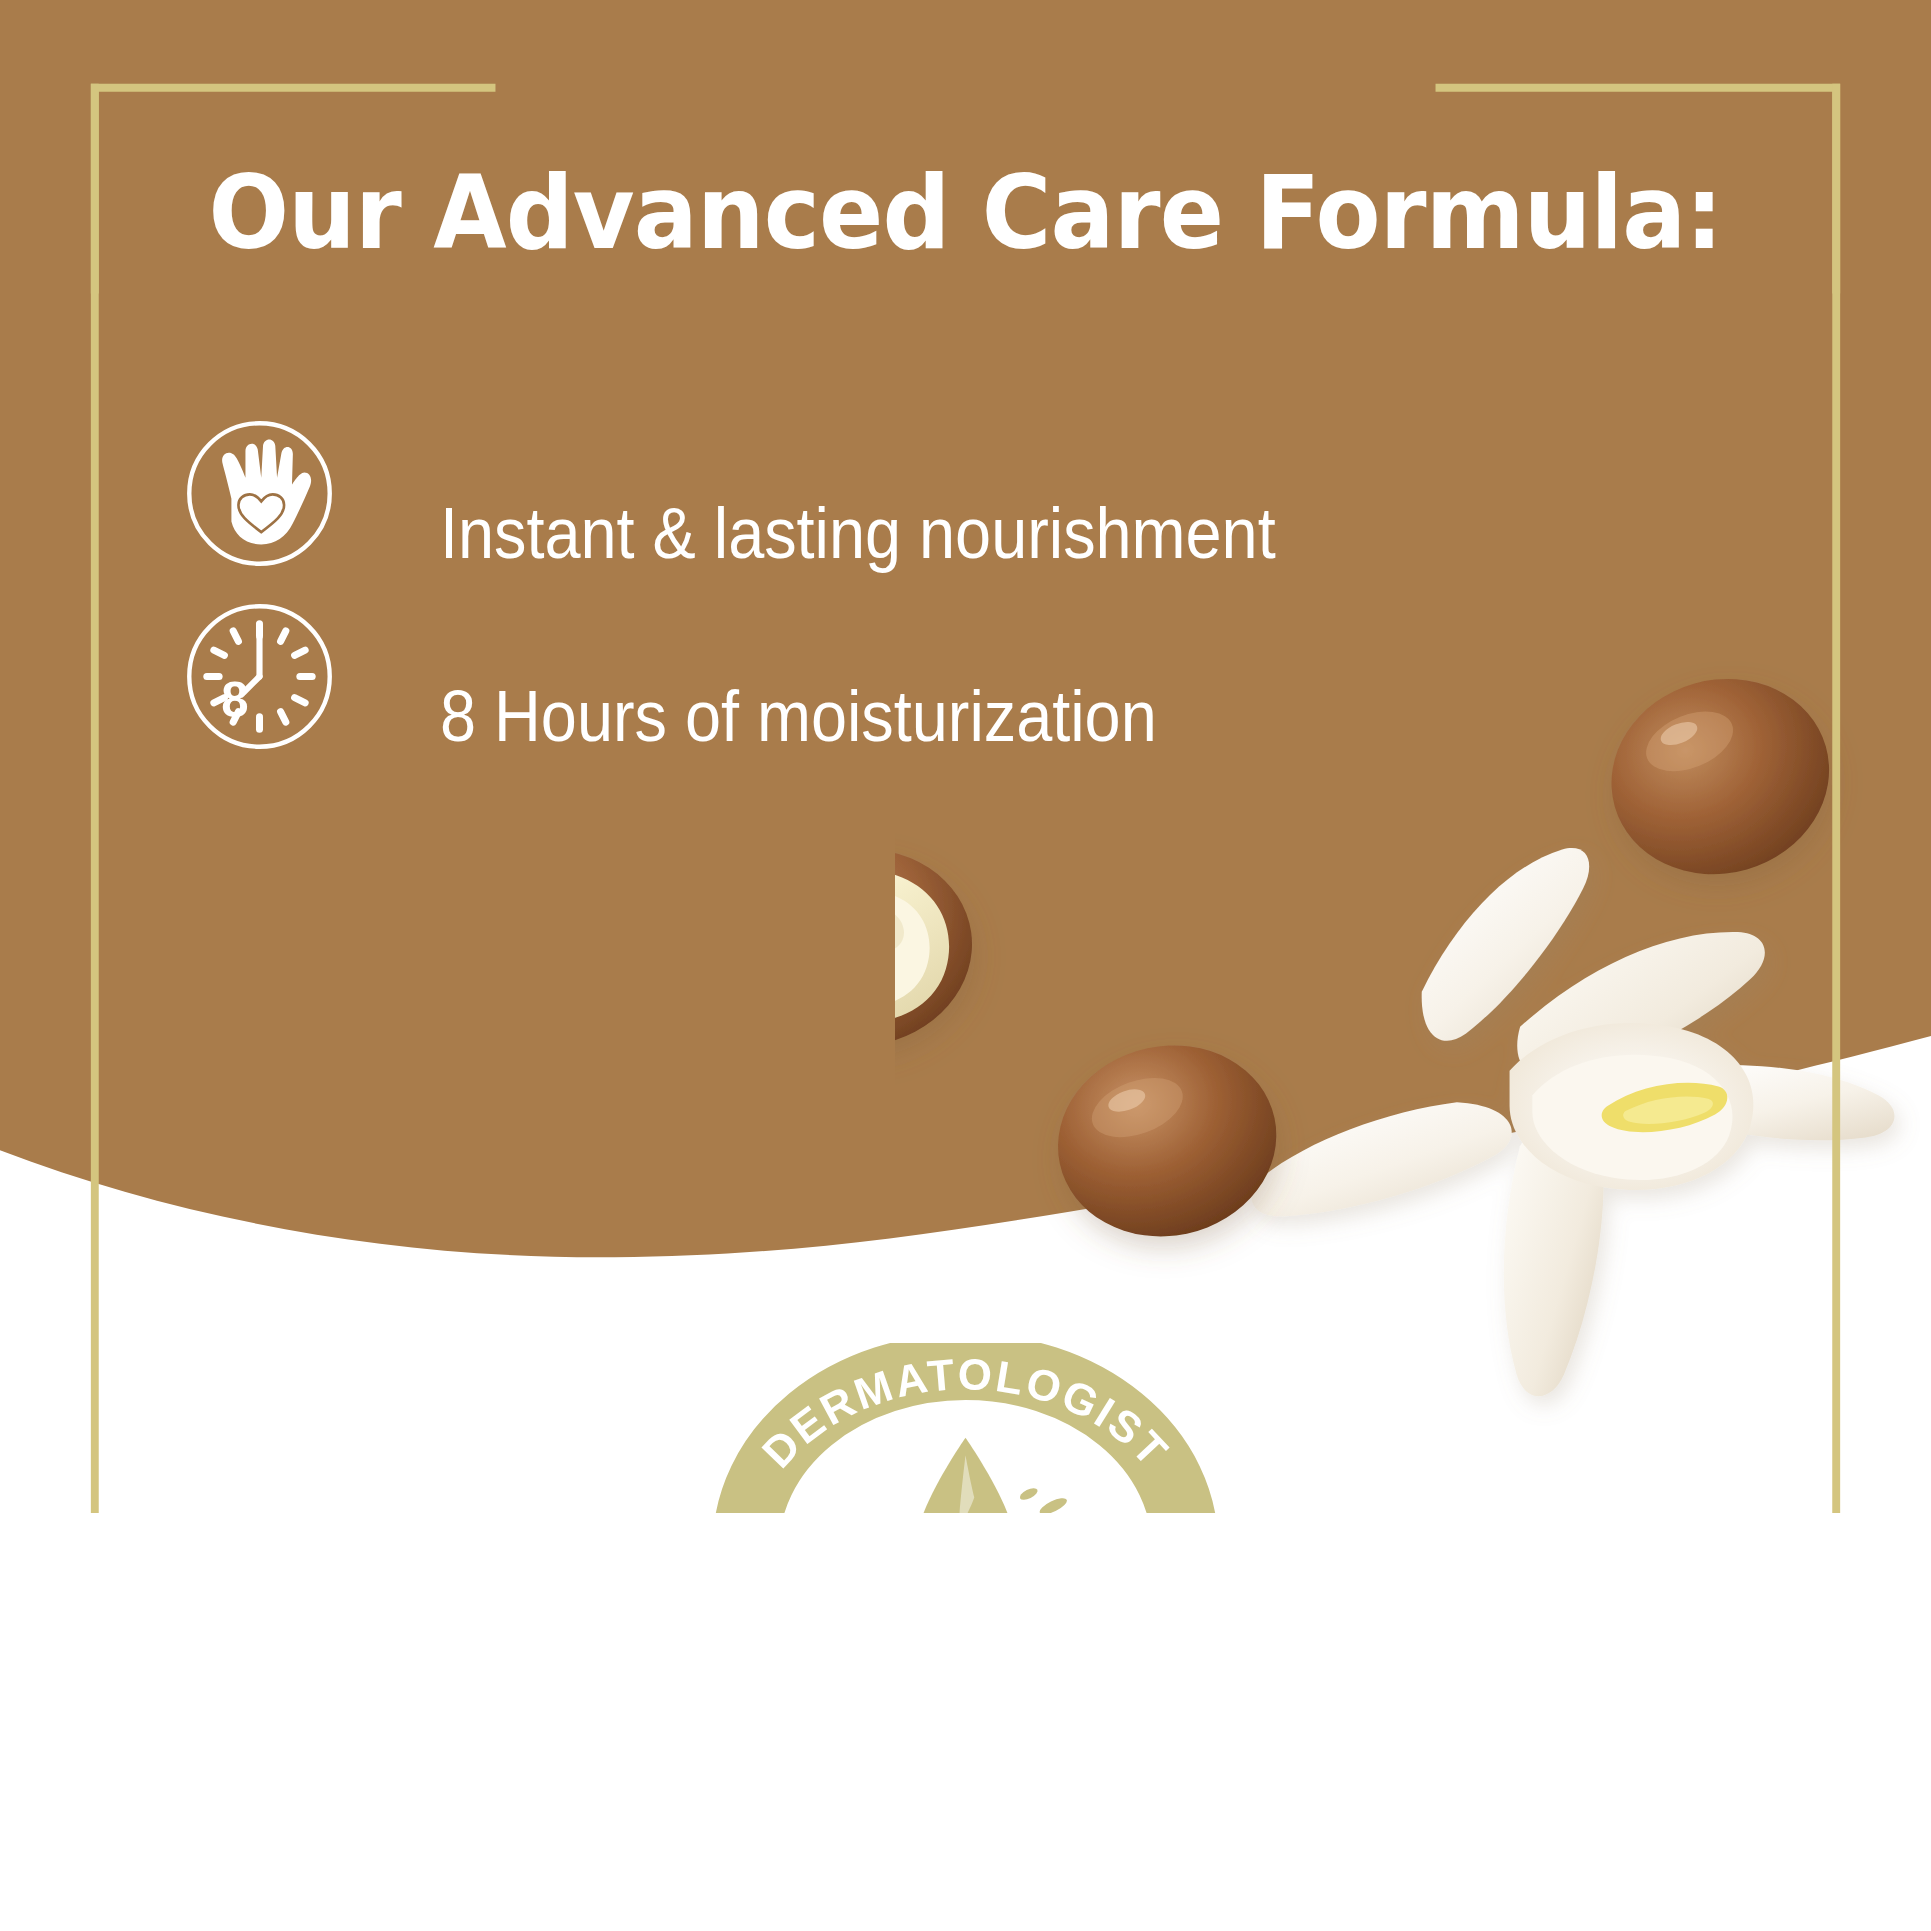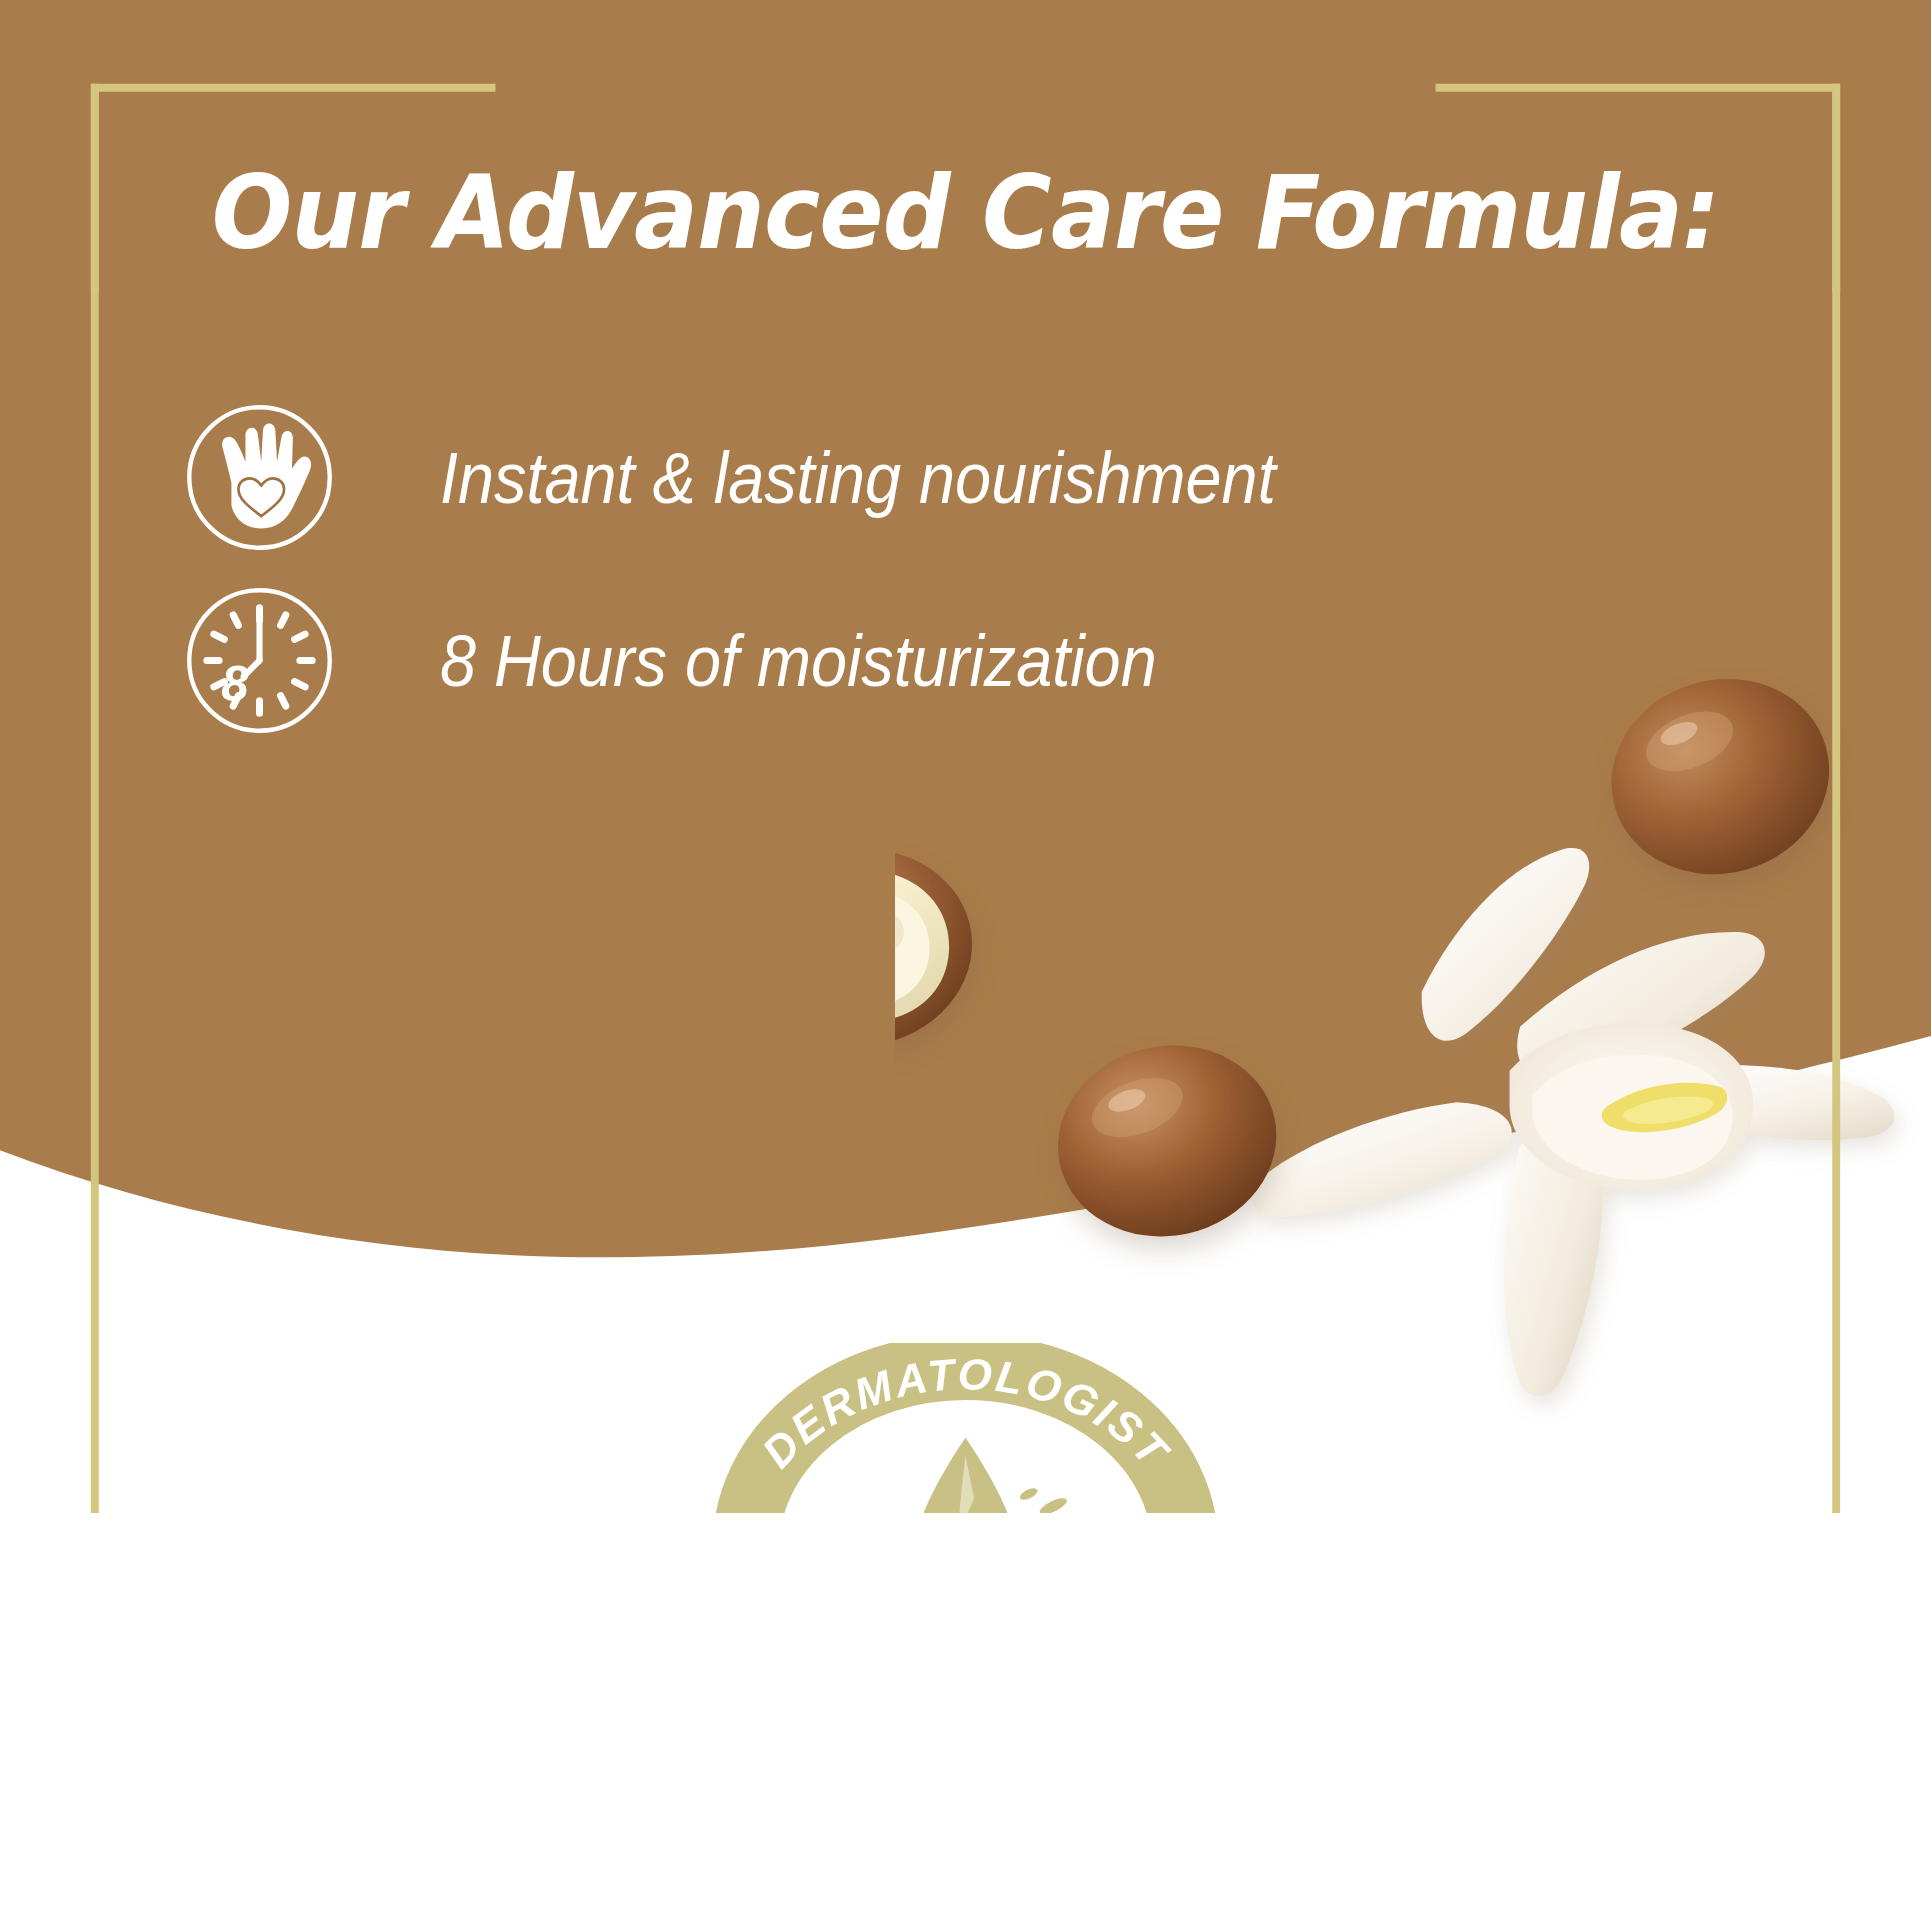--- a/index.html
+++ b/index.html
@@ -6,21 +6,20 @@
     margin: 0; padding: 0;
     background: #ffffff;
   }
   #stage {
     position: relative;
     width: 1931px;
     height: 1513px;
     overflow: hidden;
     background: #ffffff;
     font-family: "Liberation Sans", sans-serif;
-    font-style: italic;
   }
 
   
   .brown-panel {
     position: absolute;
     left: 0; top: 0;
     width: 1931px;
     height: 1317px;
     z-index: 1;
   }
@@ -53,21 +52,21 @@
   
   .features {
     position: absolute;
     left: 184px;
     top: 386px;
     width: 1404px;
     z-index: 4;
   }
   .feature-row {
     display: flex;
-    align-items: center;
+    align-items: flex-end;
     height: 183px;
   }
   .feature-icon {
     width: 151px;
     height: 151px;
     flex: 0 0 151px;
     position: relative;
   }
   .feature-icon svg { display: block; width: 151px; height: 151px; }
   .feature-label {

